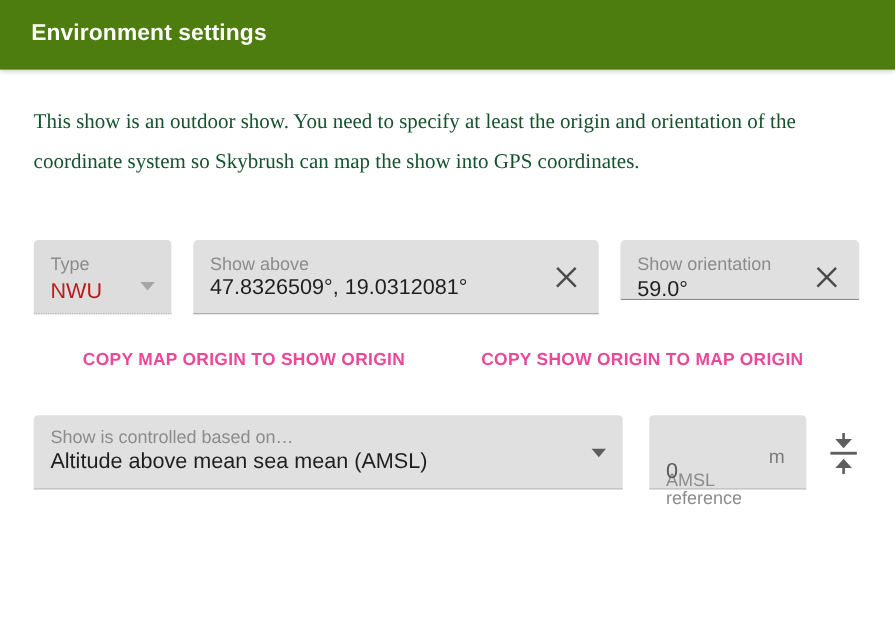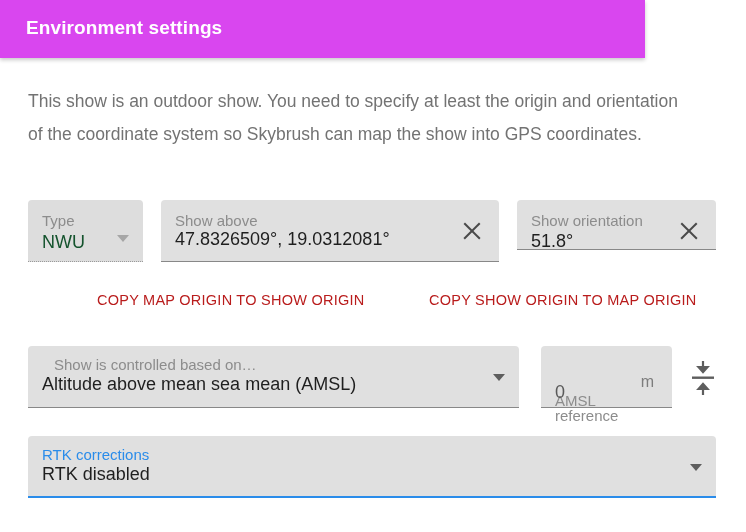--- a/index.html
+++ b/index.html
@@ -8,22 +8,22 @@
     width: 746px; height: 532px;
     background: #ffffff;
     font-family: "Liberation Sans", "DejaVu Sans", sans-serif;
     overflow: hidden;
   }
 
   
   .titlebar {
     position: absolute;
     left: 0; top: 0;
-    width: 645px; height: 58px;
-    background: #d946ef;
+    width: 746px; height: 58px;
+    background: #4d7c0f;
     box-shadow: 0 2px 4px rgba(0,0,0,0.22);
     z-index: 5;
   }
   .titlebar-text {
     position: absolute;
     left: 26px; top: 17px;
     font-size: 19px;
     font-weight: bold;
     color: #ffffff;
     letter-spacing: 0.1px;
@@ -37,21 +37,22 @@
     width: 746px; height: 474px;
     background: #ffffff;
   }
 
   .intro {
     position: absolute;
     left: 28px; top: 27px;
     width: 668px;
     font-size: 17.5px;
     line-height: 33px;
-    color: #737373;
+    color: #14532d;
+    font-family: Liberation Serif, serif;
   }
 
   
   .field {
     position: absolute;
     background: #e0e0e0;
     border-radius: 4px 4px 0 0;
     border-bottom: 1px solid #888888;
   }
   .field.dotted { border-bottom: 1px dotted #9a9a9a; background: #dddddd; }
@@ -67,21 +68,21 @@
   .flabel.blue { color: #2a8cea; }
   .flabel.wrap { white-space: normal; width: 72px; line-height: 15px; }
 
   .fvalue {
     position: absolute;
     left: 14px;
     font-size: 18px;
     color: #1f1f1f;
     white-space: nowrap;
   }
-  .fvalue.muted { color: #14532d; }
+  .fvalue.muted { color: #b91c1c; }
 
   .funit {
     position: absolute;
     font-size: 16px;
     color: #7d7d7d;
   }
 
   
   .caret {
     position: absolute;
@@ -105,30 +106,29 @@
     width: 22px; height: 2.2px;
     background: #4a4a4a;
   }
   .clear-x::before { transform: rotate(45deg); }
   .clear-x::after  { transform: rotate(-45deg); }
 
   
   .textbtn {
     position: absolute;
     font-size: 14.5px;
-    font-weight: normal;
-    color: #b91c1c;
+    font-weight: bold;
+    color: #ec4899;
     letter-spacing: 0.25px;
     white-space: nowrap;
     cursor: pointer;
     background: none;
     border: none;
     padding: 0;
     font-family: inherit;
-    margin-left: 28px;
   }
 
   
   .icon-btn {
     position: absolute;
     width: 34px; height: 40px;
     cursor: pointer;
   }
 </style>
 </head>
@@ -149,30 +149,30 @@
   </div>
 
   <div class="field" style="left:161px; top:142px; width:338px; height:62px;">
     <div class="flabel" style="top:12px;">Show above</div>
     <div class="fvalue" style="top:29px;">47.8326509°, 19.0312081°</div>
     <div class="clear-x" style="right:14px; top:18px;"></div>
   </div>
 
   <div class="field" style="left:517px; top:142px; width:199px; height:50px;">
     <div class="flabel" style="top:12px;">Show orientation</div>
-    <div class="fvalue" style="top:31px;">51.8°</div>
+    <div class="fvalue" style="top:31px;">59.0°</div>
     <div class="clear-x" style="right:14px; top:18px;"></div>
   </div>
 
   <button class="textbtn" style="left:69px; top:234px;">COPY MAP ORIGIN TO SHOW ORIGIN</button>
 
   <button class="textbtn" style="left:401px; top:234px;">COPY SHOW ORIGIN TO MAP ORIGIN</button>
 
   <div class="field" style="left:28px; top:288px; width:491px; height:62px;">
-    <div class="flabel" style="top:10px;margin-left:12px;">Show is controlled based on…</div>
+    <div class="flabel" style="top:10px;">Show is controlled based on…</div>
     <div class="fvalue" style="top:28px;">Altitude above mean sea mean (AMSL)</div>
     <div class="caret" style="right:14px; top:28px;"></div>
   </div>
 
   <div class="field" style="left:541px; top:288px; width:131px; height:62px;">
     <div class="flabel wrap" style="top:11px;margin-top:36px;">AMSL reference</div>
     <div class="fvalue" style="top:36px; color:#5a5a5a;">0</div>
     <div class="funit" style="right:18px; top:27px;">m</div>
   </div>
 
@@ -180,19 +180,14 @@
     <svg width="34" height="40" viewBox="0 0 34 40">
 
       <path d="M17 4 L17 13 M12.5 9 L17 14 L21.5 9 Z" stroke="#5e5e5e" stroke-width="2.2" fill="#5e5e5e" stroke-linecap="square"></path>
 
       <rect x="6" y="18.5" width="22" height="2.4" fill="#5e5e5e"></rect>
 
       <path d="M17 36 L17 27 M12.5 31 L17 26 L21.5 31 Z" stroke="#5e5e5e" stroke-width="2.2" fill="#5e5e5e" stroke-linecap="square"></path>
     </svg>
   </div>
 
-  <div class="field focused" style="left:28px; top:378px; width:688px; height:62px;">
-    <div class="flabel blue" style="top:10px;">RTK corrections</div>
-    <div class="fvalue" style="top:28px;">RTK disabled</div>
-    <div class="caret" style="right:14px; top:28px;"></div>
-  </div>
 
 </div>
 
 </body></html>

